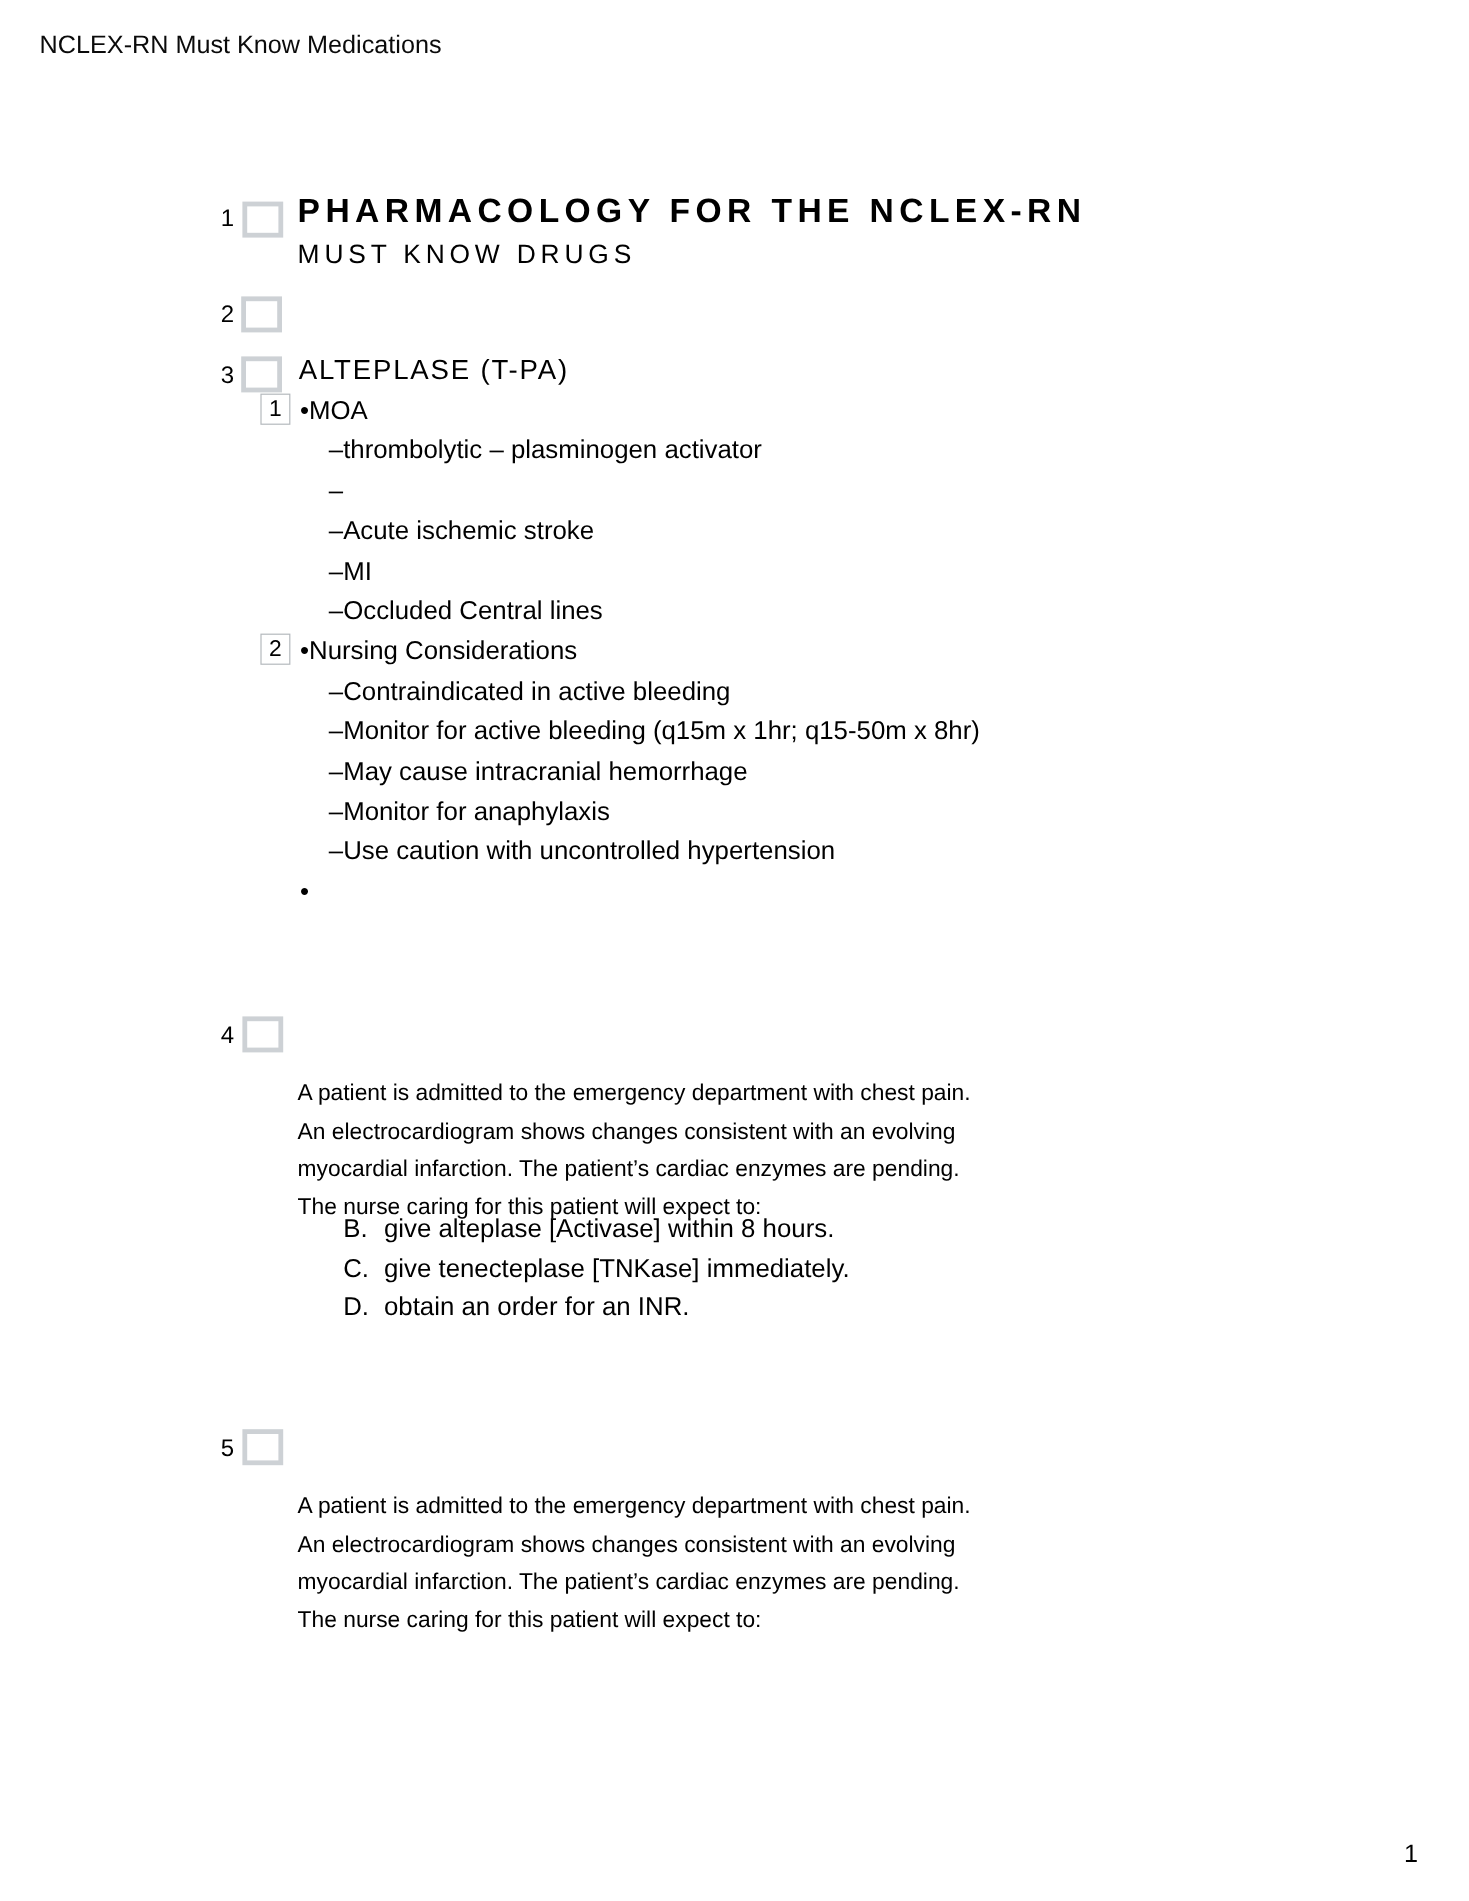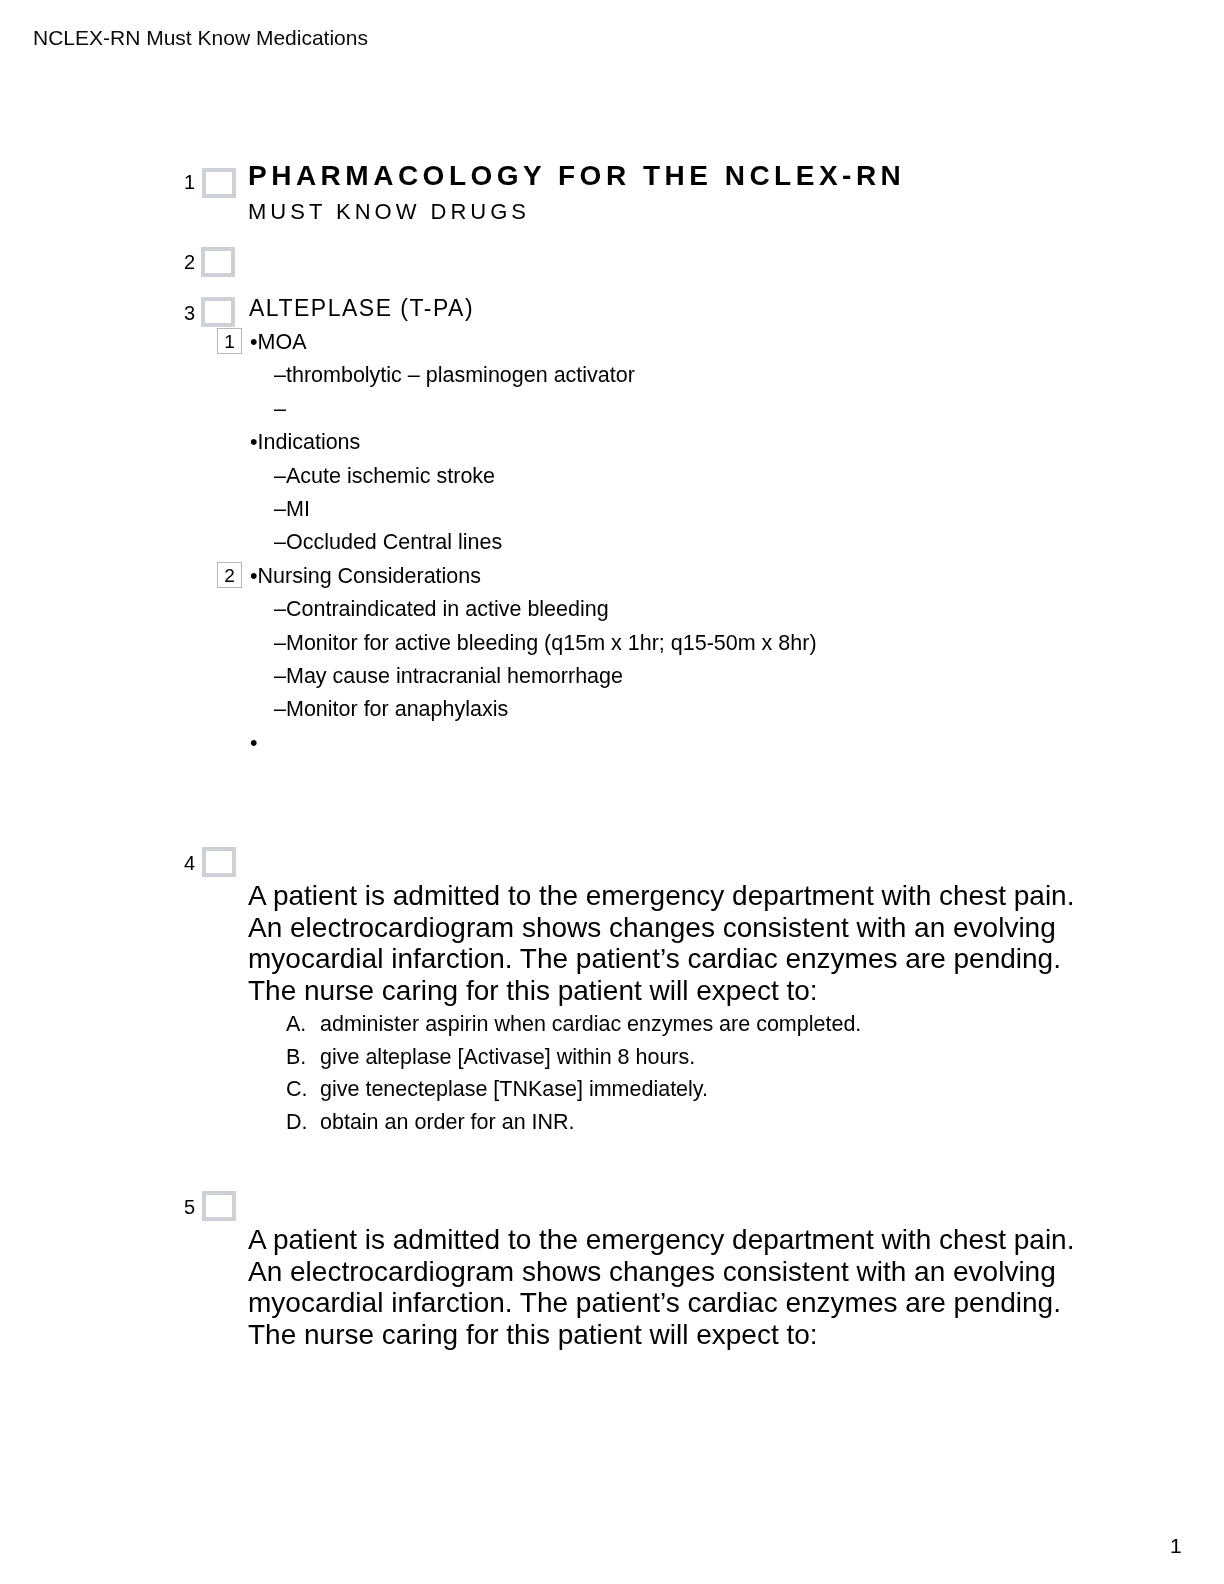--- a/index.html
+++ b/index.html
@@ -60,22 +60,23 @@
   .submarker {
     position:absolute; left:217px; top:-2px;
     width:25px; height:26px;
     border:1px solid #b5b9bd;
     background:#fff;
     font-size:19px; line-height:26px; text-align:center;
   }
 
   .question {
     position:absolute; left:248px;
-    font-size:28px; line-height:31.5px;
+    font-size:19px; line-height:31.5px;
     white-space:nowrap;
+    margin-top:16px;
   }
   #q4 { top:880px; }
   #q5 { top:1224px; }
 
   .options { position:absolute; left:0; top:1012px; width:1224px; }
   .opt {
     padding-left:286px;
     height:32.6px;
     font-size:21.5px;
     white-space:nowrap;
@@ -110,23 +111,20 @@
     <div class="orow lvl1">
       <span class="submarker">1</span>
       <span>•</span><span>MOA</span>
     </div>
     <div class="orow lvl2">
       <span>–</span><span>thrombolytic – plasminogen activator</span>
     </div>
     <div class="orow lvl2">
       <span>–</span><span></span>
     </div>
-    <div class="orow lvl1">
-      <span>•</span><span>Indications</span>
-    </div>
     <div class="orow lvl2">
       <span>–</span><span>Acute ischemic stroke</span>
     </div>
     <div class="orow lvl2">
       <span>–</span><span>MI</span>
     </div>
     <div class="orow lvl2">
       <span>–</span><span>Occluded Central lines</span>
     </div>
     <div class="orow lvl1">
@@ -138,37 +136,37 @@
     </div>
     <div class="orow lvl2">
       <span>–</span><span>Monitor for active bleeding (q15m x 1hr; q15-50m x 8hr)</span>
     </div>
     <div class="orow lvl2">
       <span>–</span><span>May cause intracranial hemorrhage</span>
     </div>
     <div class="orow lvl2">
       <span>–</span><span>Monitor for anaphylaxis</span>
     </div>
+    <div class="orow lvl2">
+      <span>–</span><span>Use caution with uncontrolled hypertension</span>
+    </div>
     <div class="orow lvl1">
       <span>•</span><span></span>
     </div>
   </div>
 
   <div class="slide-num" id="num4">4</div>
   <div class="slide-checkbox" id="cb4"></div>
   <div class="question" id="q4">
     <div>A patient is admitted to the emergency department with chest pain.</div>
     <div>An electrocardiogram shows changes consistent with an evolving</div>
     <div>myocardial infarction. The patient’s cardiac enzymes are pending.</div>
     <div>The nurse caring for this patient will expect to:</div>
   </div>
   <div class="options">
-    <div class="opt">
-      <span class="opt-letter">A.</span><span>administer aspirin when cardiac enzymes are completed.</span>
-    </div>
     <div class="opt">
       <span class="opt-letter">B.</span><span>give alteplase [Activase] within 8 hours.</span>
     </div>
     <div class="opt">
       <span class="opt-letter">C.</span><span>give tenecteplase [TNKase] immediately.</span>
     </div>
     <div class="opt">
       <span class="opt-letter">D.</span><span>obtain an order for an INR.</span>
     </div>
   </div>

